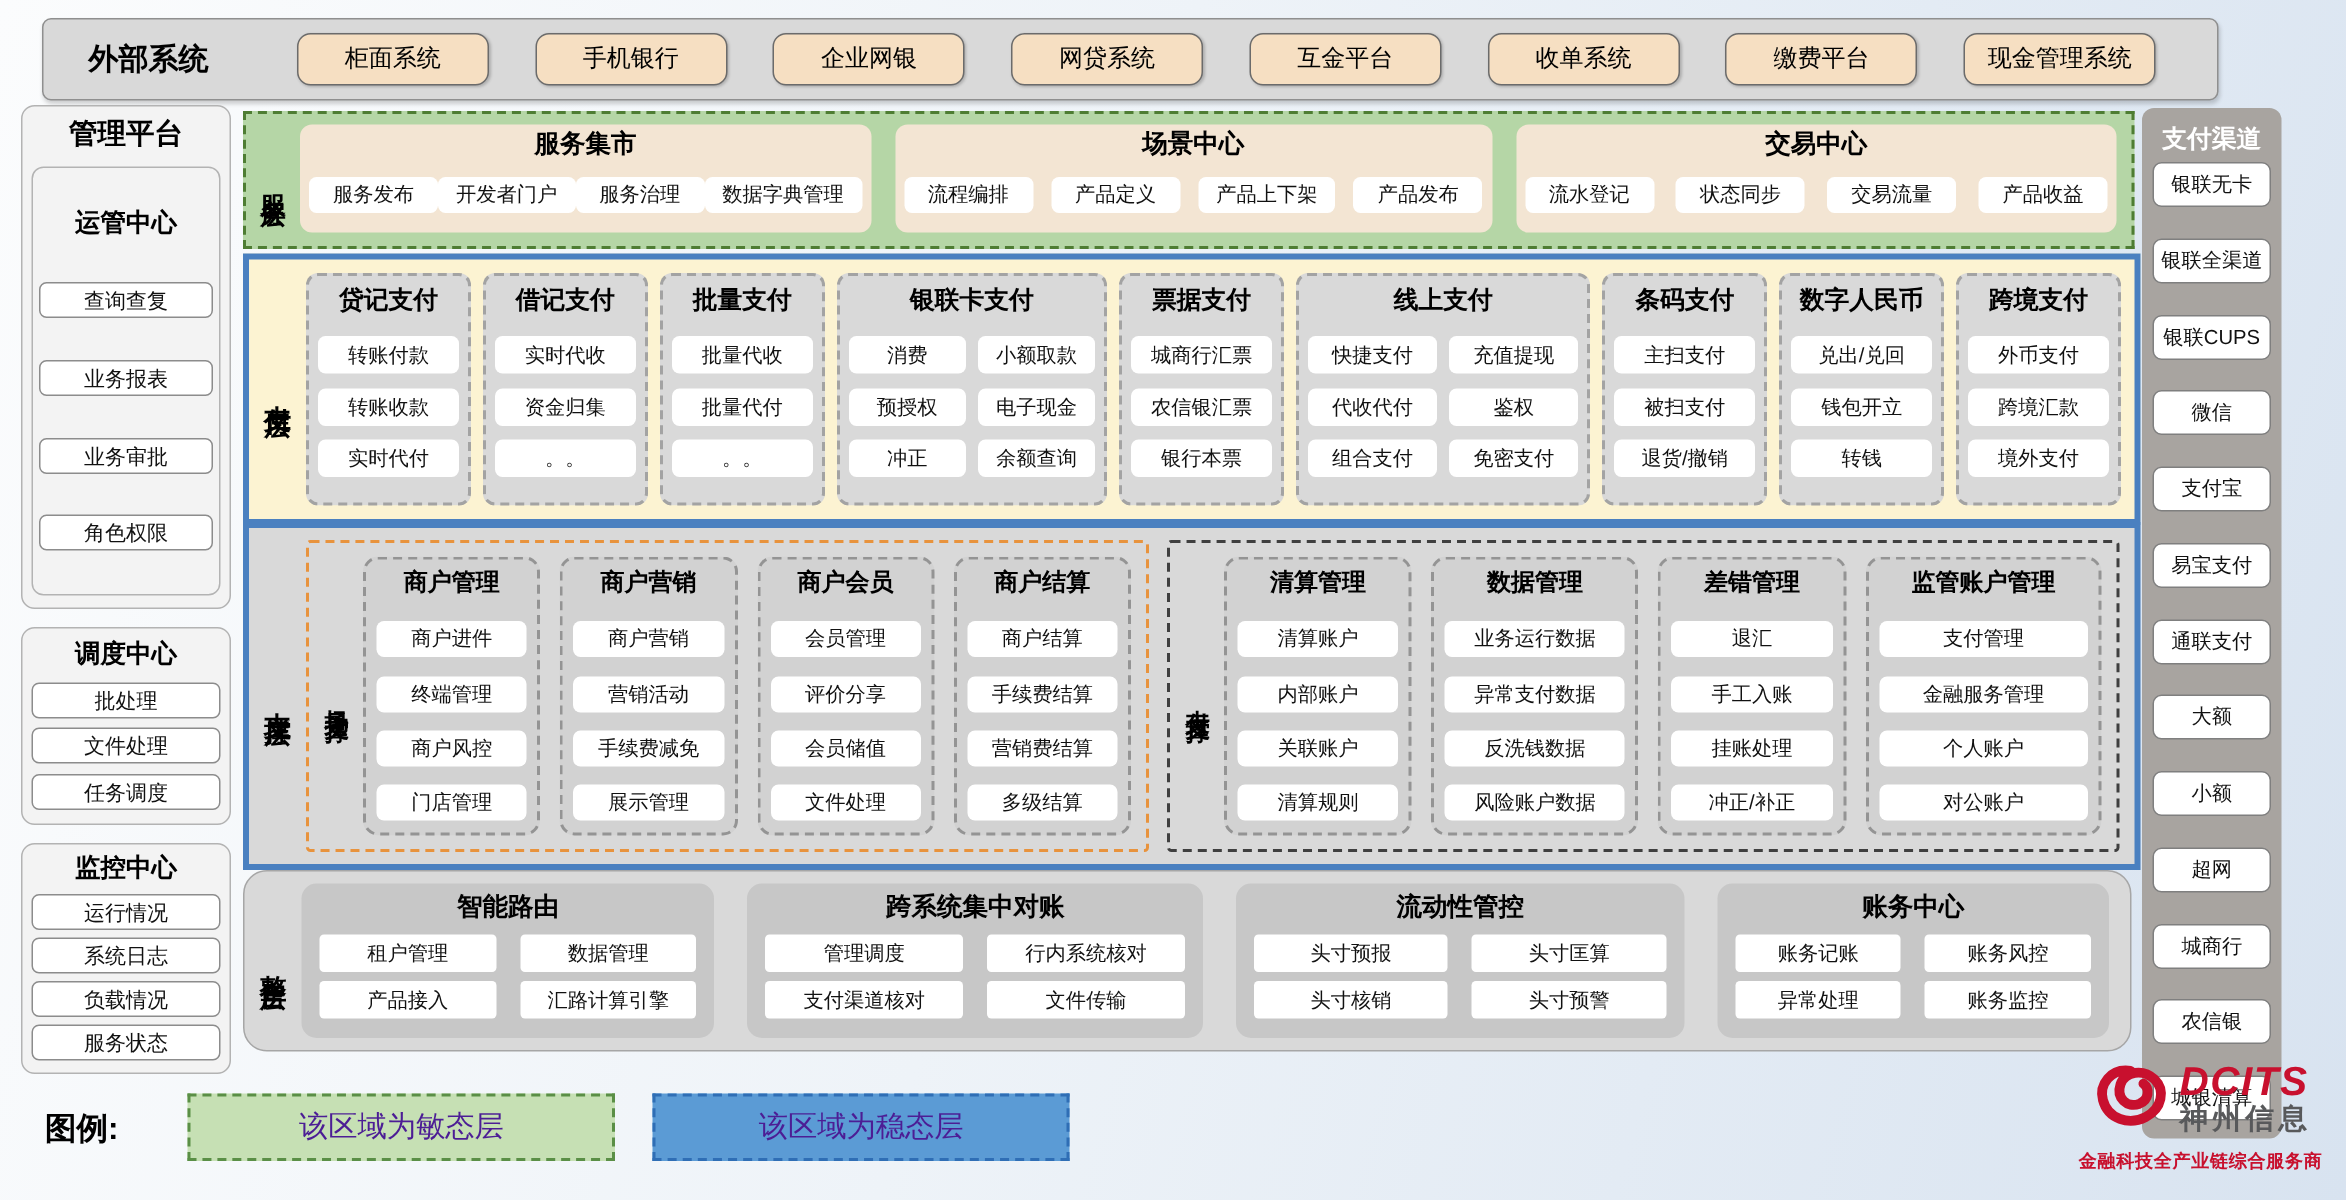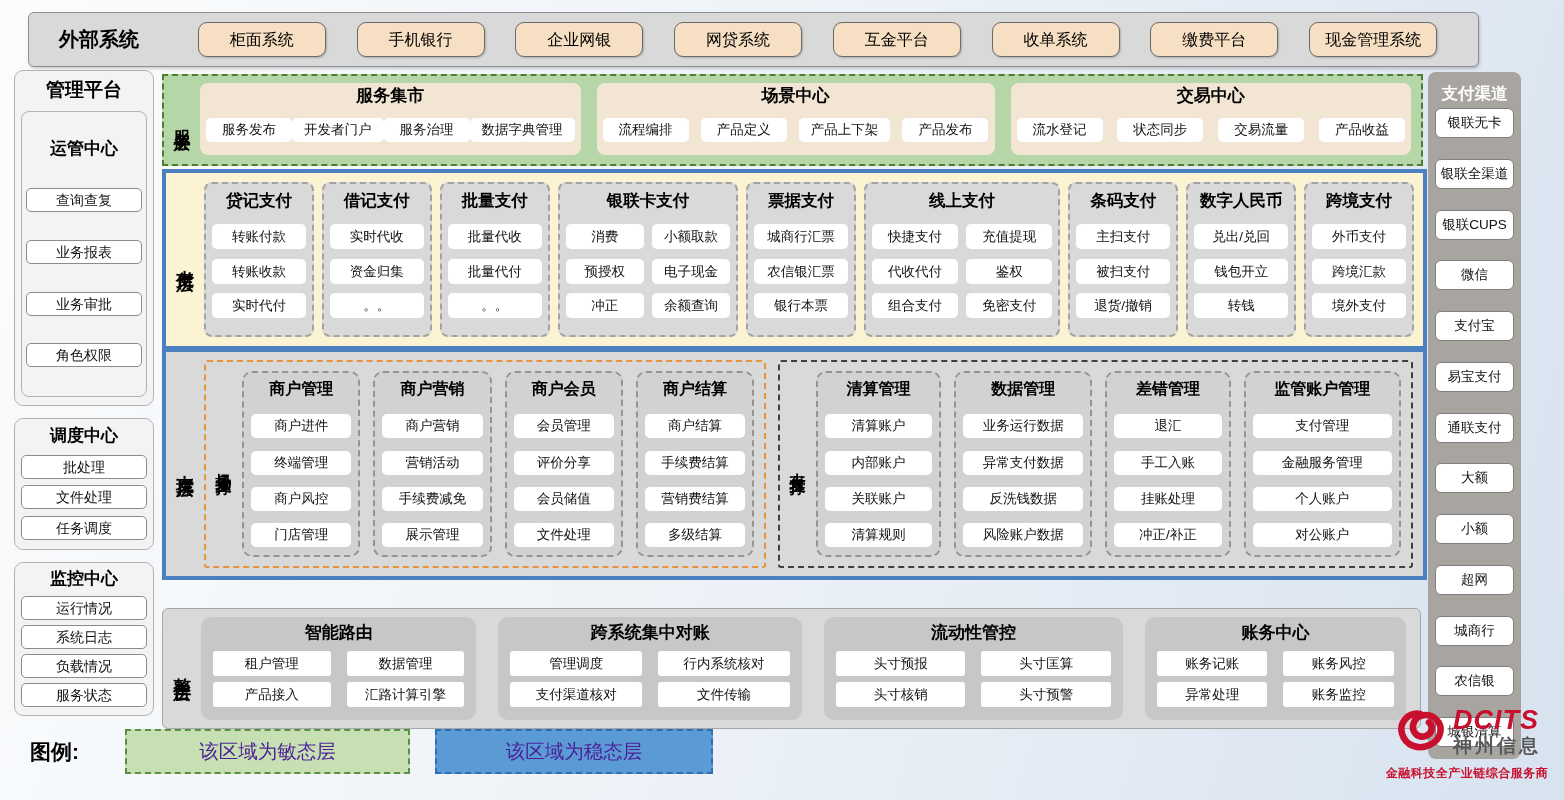--- a/index.html
+++ b/index.html
@@ -66,22 +66,22 @@
   .sup-section.scene{flex:0 0 558px;border:2px dashed #e8933d;}
   .sup-section.pay{flex:1;border:2px dashed #3f3f3f;}
   .sup-section .vlabel{width:34px;font-size:16px;letter-spacing:2px;}
   .sup-cols{flex:1;display:flex;gap:13px;padding:9px 10px 9px 2px;}
   .sup-col{flex:1;background:#d2d2d2;border:2px dashed #949494;border-radius:10px;
     padding:3px 7px 8px;display:flex;flex-direction:column;justify-content:space-between;min-width:0;}
   .sup-cols.paycols .sup-col:nth-child(2){flex:1.12;}
   .sup-cols.paycols .sup-col:nth-child(4){flex:1.3;}
   .sup-col .col-title{font-size:16px;line-height:26px;}
 
-  .integration{position:absolute;left:162px;top:608px;width:1257px;height:119px;background:#d9d9d9;
-    border:1.5px solid #a6a6a6;border-radius:6px;display:flex;}
+  .integration{position:absolute;left:162px;top:580px;width:1257px;height:119px;background:#d9d9d9;
+    border:1.5px solid #a6a6a6;border-radius:16px;display:flex;}
   .integration .vlabel{width:38px;font-size:18px;}
   .int-groups{flex:1;display:flex;gap:22px;padding:8px 14px 8px 0;}
   .int-group{background:#c7c7c7;border-radius:10px;padding:2px 12px 8px;display:flex;flex-direction:column;}
   .int-group:nth-child(1){flex:1.06;}
   .int-group:nth-child(2){flex:1.18;}
   .int-group:nth-child(3){flex:1.16;}
   .int-group:nth-child(4){flex:1;}
   .int-title{font-size:17px;font-weight:bold;text-align:center;line-height:27px;white-space:nowrap;}
   .int-grid{flex:1;display:grid;grid-template-columns:1fr 1fr;column-gap:16px;align-content:space-evenly;}
   .int-chip{height:25px;line-height:25px;border-radius:3px;}

